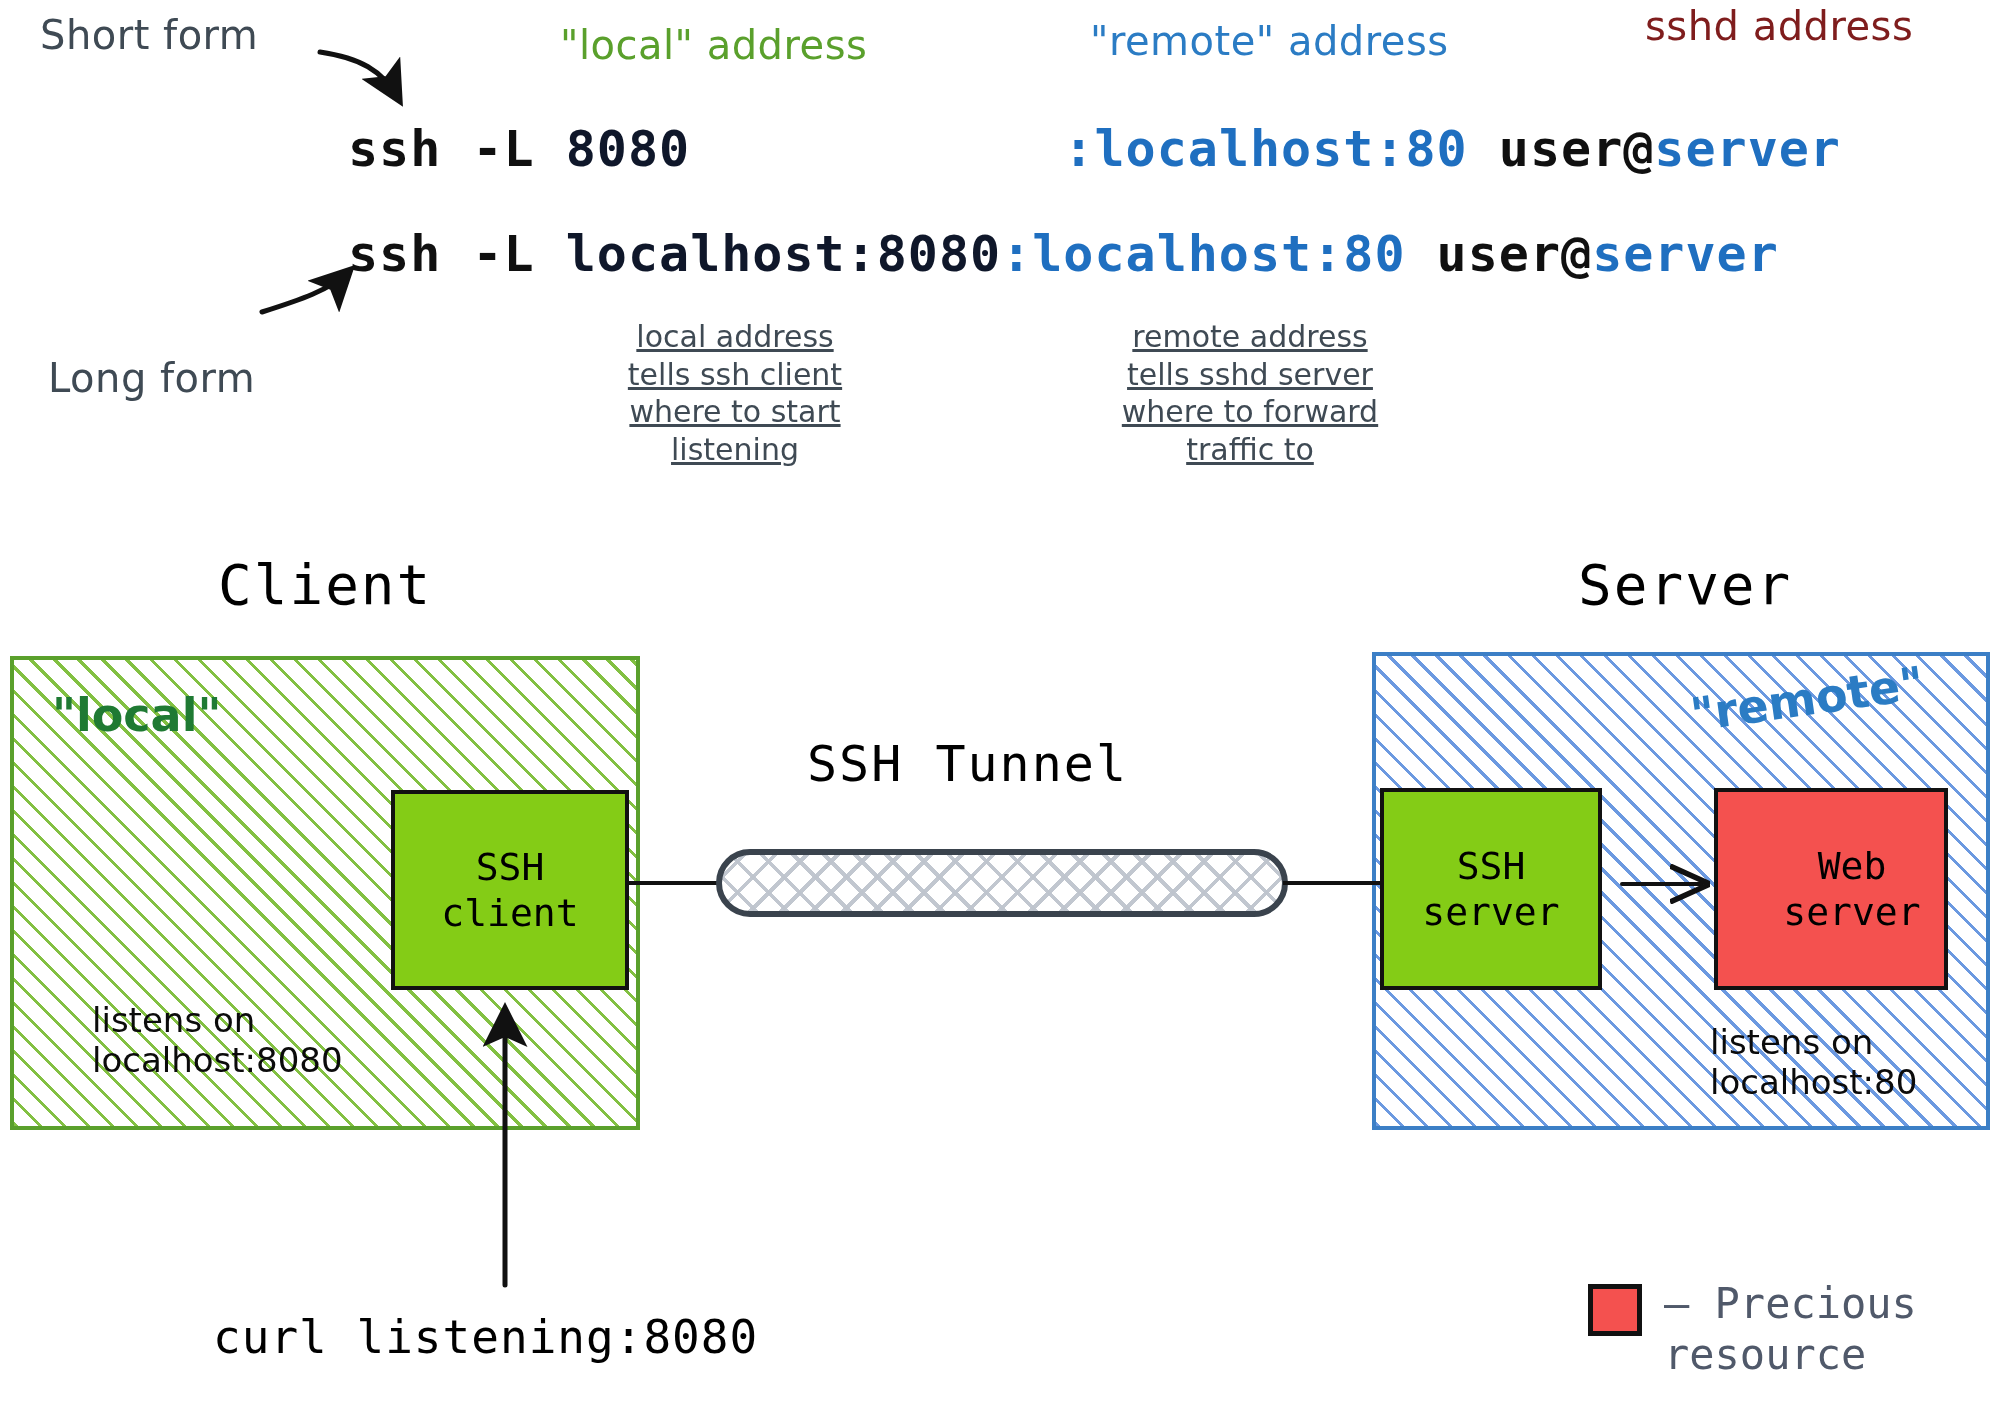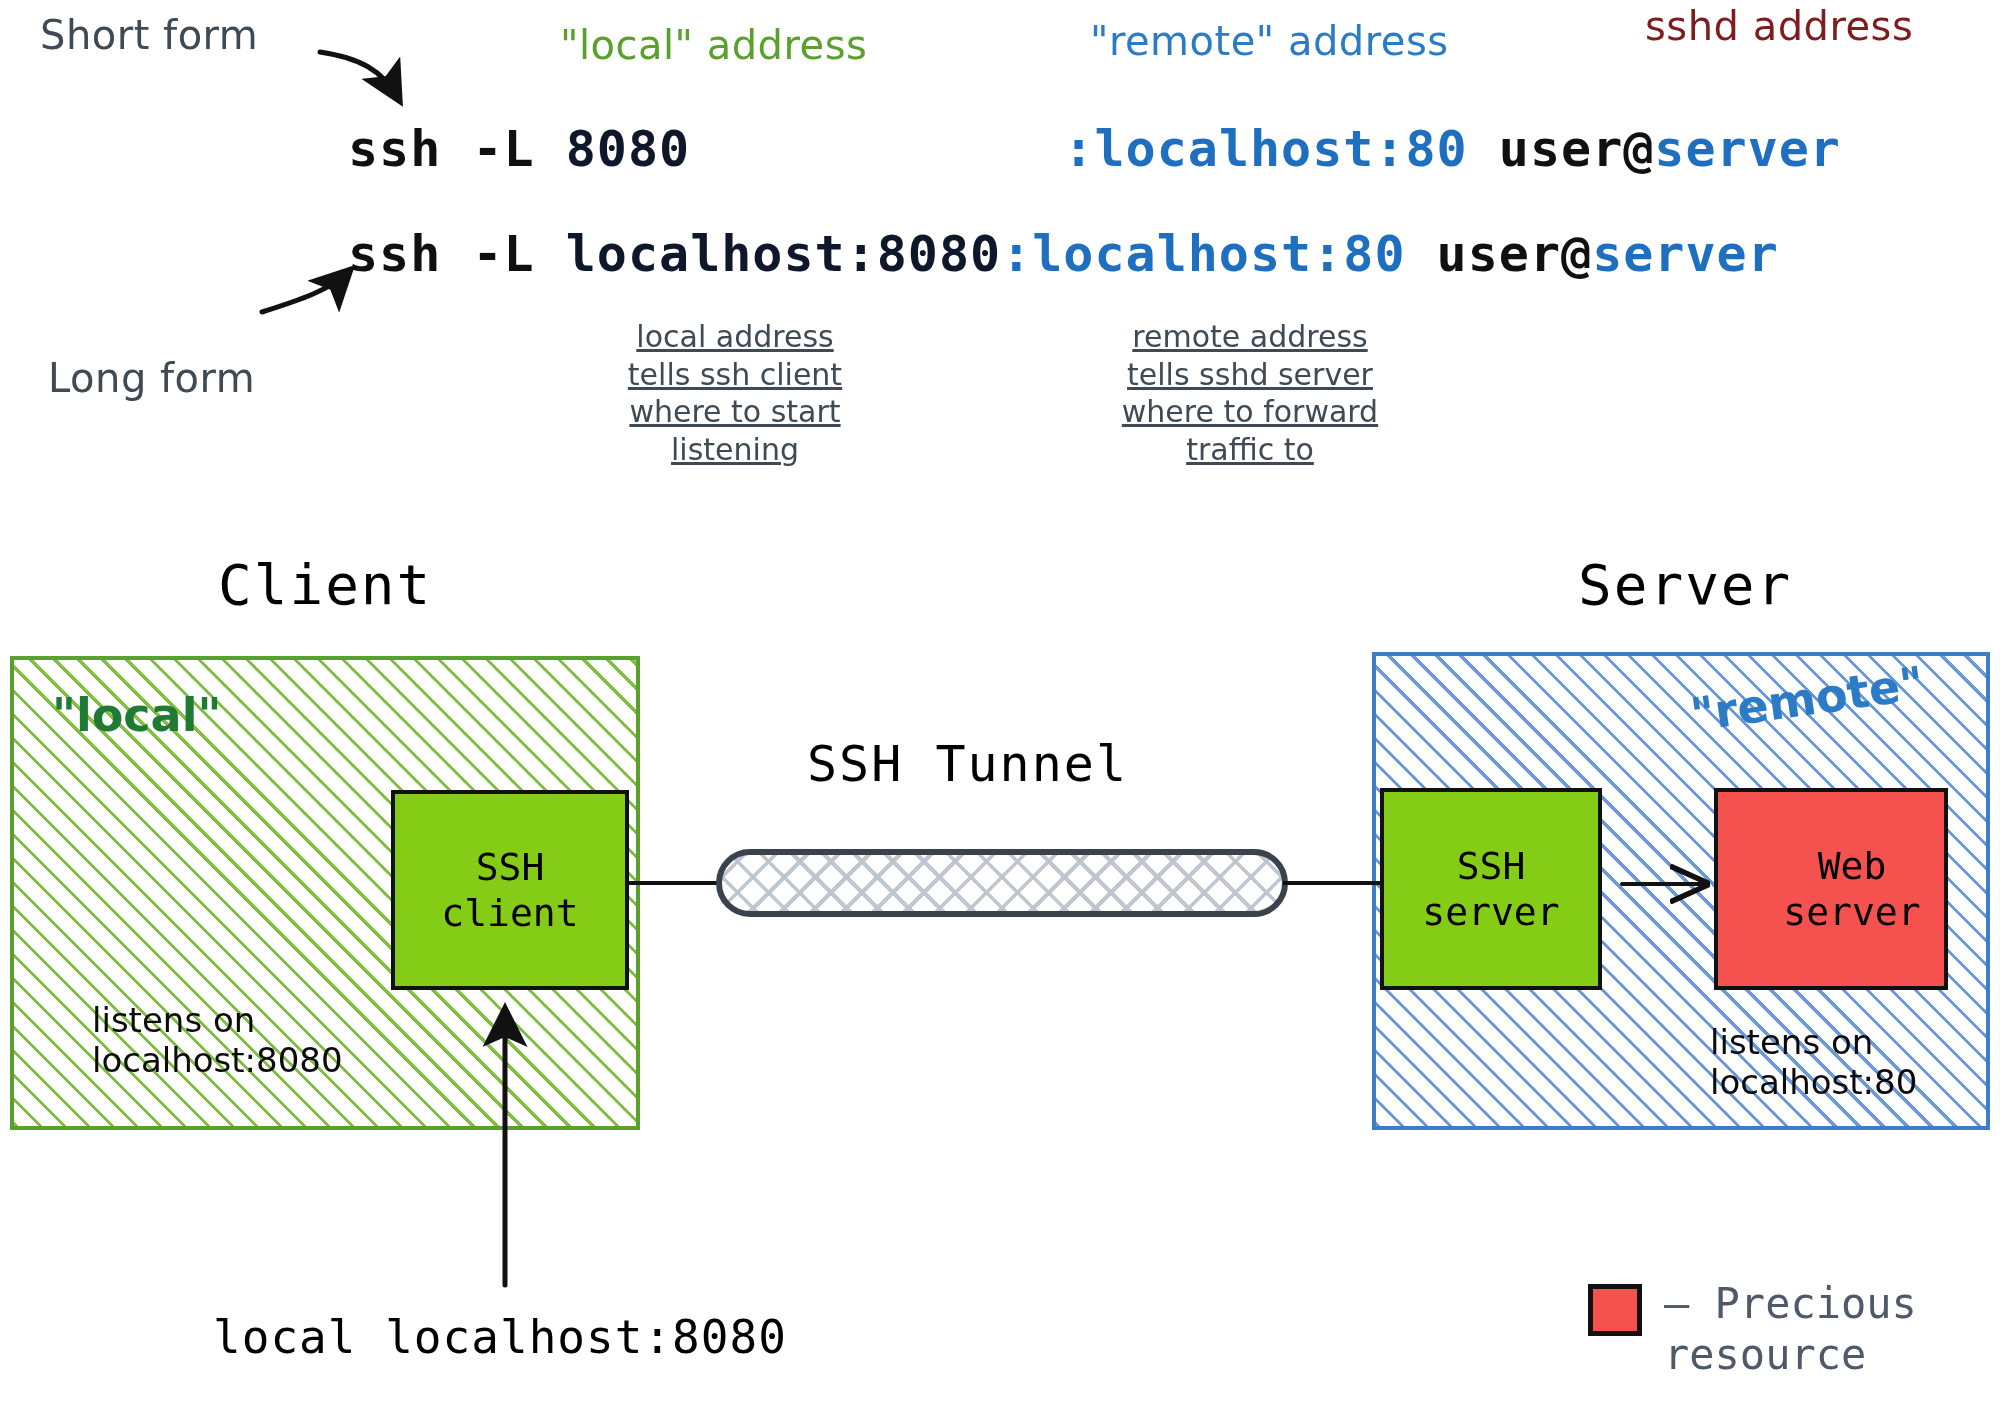--- a/index.html
+++ b/index.html
@@ -294,21 +294,21 @@
 
     <path d="M320,52 C360,58 382,70 398,98" fill="none" stroke="#111111" stroke-width="5" stroke-linecap="round" marker-end="url(#ah)"></path>
 
     <path d="M262,312 C300,300 330,290 348,272" fill="none" stroke="#111111" stroke-width="5" stroke-linecap="round" marker-end="url(#ah)"></path>
 
     <path d="M505,1285 L505,1012" fill="none" stroke="#111111" stroke-width="5" stroke-linecap="round" marker-end="url(#ah)"></path>
 
     <path d="M1622,884 L1702,884" fill="none" stroke="#111111" stroke-width="4" stroke-linecap="round" marker-end="url(#ah-thin)"></path>
   </svg>
 
-  <div class="mono curl-cmd">local localhost:8080</div>
+  <div class="mono curl-cmd">curl listening:8080</div>
 
   <div class="legend">
     <div class="legend-swatch"></div>
     <div class="legend-text">– Precious
   resource</div>
   </div>
 
 </div>
 
 </body></html>

